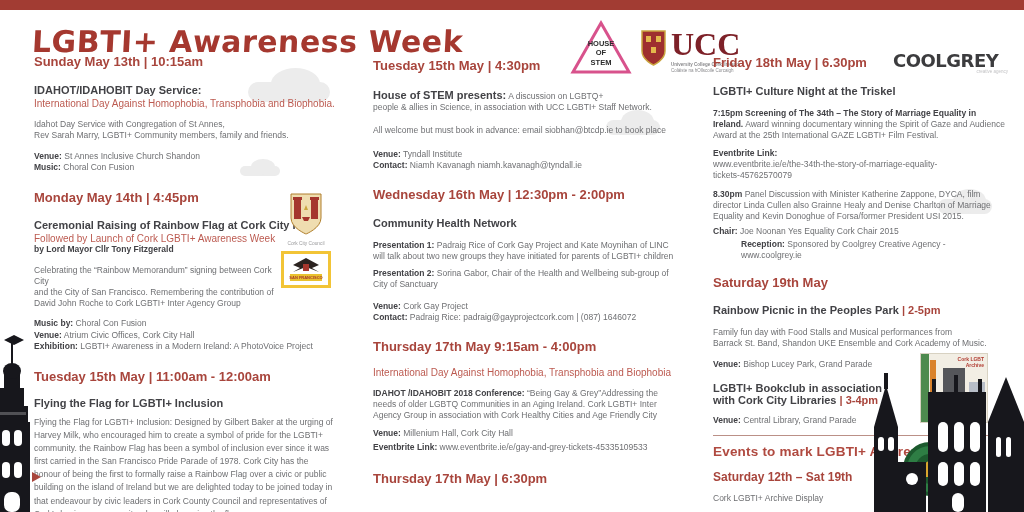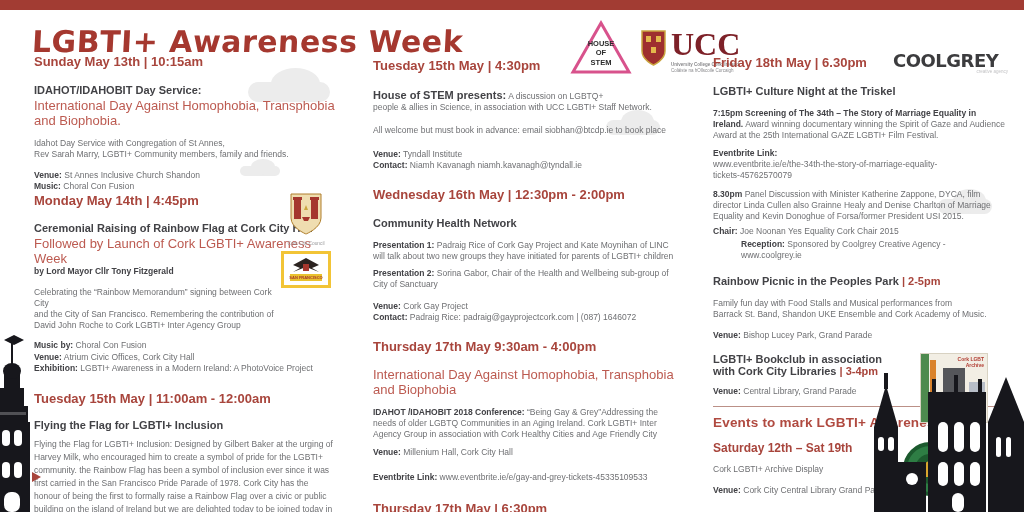--- a/index.html
+++ b/index.html
@@ -17,21 +17,21 @@
   }
   .col { position:absolute; }
   #col1 { left:34px; top:54px; width:302px; }
   #col2 { left:373px; top:58px; width:306px; }
   #col3 { left:713px; top:55px; width:292px; }
 
   .h  { font-size:13px; font-weight:bold; color:#a8453c; }
   .h2 { font-size:12px; font-weight:bold; color:#a8453c; }
   .hx { font-size:13.5px; font-weight:bold; color:#b04a40; letter-spacing:0.2px; }
   .t  { font-size:11px; font-weight:bold; color:#424246; }
-  .r  { font-size:13px; color:#bc5a50; }
+  .r  { font-size:10px; color:#bc5a50; }
   .p  { font-size:8.5px; color:#6e6f72; line-height:1.32; white-space:pre-line; }
   .kv { font-size:8.5px; color:#6e6f72; line-height:1.3; }
   .b  { font-weight:bold; color:#424246; }
   .rb { font-weight:bold; color:#a8453c; }
   .airy { line-height:1.55; }
 
   
   .cloud { position:absolute; background:#ececec; border-radius:999px; }
   .cloud::before { content:""; position:absolute; background:#ececec; border-radius:50%;
     width:60%; height:160%; right:12%; top:-70%; }
@@ -110,21 +110,21 @@
 
 <div class="col" id="col1">
   <div class="h">Sunday May 13th | 10:15am</div>
   <div class="t" style="margin-top:15px;">IDAHOT/IDAHOBIT Day Service:</div>
   <div class="r" style="margin-top:2px;">International Day Against Homophobia, Transphobia and Biophobia.</div>
   <div class="p" style="margin-top:10px;">Idahot Day Service with  Congregation of St Annes,
 Rev Sarah Marry, LGBTI+ Community members, family and friends.</div>
   <div class="kv" style="margin-top:10px;"><span class="b">Venue:</span> <span>St Annes Inclusive Church Shandon</span></div>
   <div class="kv"><span class="b">Music:</span> <span>Choral Con Fusion</span></div>
 
-  <div class="h" style="">Monday May 14th | 4:45pm</div>
+  <div class="h" style="margin-top:16px;">Monday May 14th | 4:45pm</div>
   <div class="t" style="margin-top:14px;">Ceremonial Raising of Rainbow Flag at Cork City Hall</div>
   <div class="r" style="margin-top:2px;">Followed by Launch of Cork LGBTI+ Awareness Week</div>
   <div class="kv b">by Lord Mayor Cllr Tony Fitzgerald</div>
   <div class="p" style="margin-top:10px;width:245px;">Celebrating the “Rainbow Memorandum” signing between Cork City
 and the City of San Francisco. Remembering the contribution of
 David John Roche to Cork LGBTI+ Inter Agency Group</div>
   <div class="kv" style="margin-top:9px;"><span class="b">Music by:</span> <span>Choral Con Fusion</span></div>
   <div class="kv"><span class="b">Venue:</span> <span>Atrium Civic Offices, Cork City Hall</span></div>
   <div class="kv"><span class="b">Exhibition:</span> <span>LGBTI+ Awareness in a Modern Ireland: A PhotoVoice Project</span></div>
 
@@ -164,41 +164,42 @@
   <div class="kv" style="margin-top:12px;"><span class="b">Venue:</span> <span>Tyndall Institute</span></div>
   <div class="kv"><span class="b">Contact:</span> <span>Niamh Kavanagh niamh.kavanagh@tyndall.ie</span></div>
 
   <div class="h" style="margin-top:16px;">Wednesday 16th May | 12:30pm - 2:00pm</div>
   <div class="t" style="margin-top:15px;">Community Health Network</div>
   <div class="kv" style="margin-top:11px;"><span class="b">Presentation 1:</span> <span>Padraig Rice of Cork Gay Project and Kate Moynihan of LINC will talk about two new groups they have initiated for parents of LGBTI+ children</span></div>
   <div class="kv" style="margin-top:6px;"><span class="b">Presentation 2:</span> <span>Sorina Gabor, Chair of the Health and Wellbeing sub-group of City of Sanctuary</span></div>
   <div class="kv" style="margin-top:11px;"><span class="b">Venue:</span> <span>Cork Gay Project</span></div>
   <div class="kv"><span class="b">Contact:</span> <span>Padraig Rice: padraig@gayprojectcork.com | (087) 1646072</span></div>
 
-  <div class="h" style="margin-top:16px;">Thursday 17th May 9:30am - 4:00pm</div>
+  <div class="h" style="margin-top:16px;">Thursday 17th May 9:15am - 4:00pm</div>
   <div class="r" style="margin-top:13px;">International Day Against Homophobia, Transphobia and Biophobia</div>
   <div class="kv" style="margin-top:10px;"><span class="b">IDAHOT /IDAHOBIT 2018 Conference:</span> <span>“Being Gay &amp; Grey”Addressing the needs of older LGBTQ Communities in an Aging Ireland. Cork LGBTI+ Inter Agency Group in association with Cork Healthy Cities and Age Friendly City</span></div>
   <div class="kv" style="margin-top:7px;"><span class="b">Venue:</span> <span>Millenium Hall, Cork City Hall</span></div>
-  <div class="kv" style="margin-top:14px;"><span class="b">Eventbrite Link:</span> <span>www.eventbrite.ie/e/gay-and-grey-tickets-45335109533</span></div>
+  <div class="kv" style="margin-top:3px;"><span class="b">Eventbrite Link:</span> <span>www.eventbrite.ie/e/gay-and-grey-tickets-45335109533</span></div>
 
   <div class="h" style="margin-top:18px;">Thursday 17th May | 6:30pm</div>
 
 </div>
 
 <div class="col" id="col3">
   <div class="h">Friday 18th May | 6.30pm</div>
   <div class="t" style="margin-top:15px;">LGBTI+ Culture Night at the Triskel</div>
   <div class="kv" style="margin-top:11px;"><span class="b">7:15pm Screening of The 34th – The Story of Marriage Equality in Ireland.</span> <span>Award winning  documentary winning the Spirit of Gaze and Audience Award at the 25th International GAZE LGBTI+ Film Festival.</span></div>
   <div class="kv b" style="margin-top:7px;">Eventbrite Link:</div>
   <div class="p">www.eventbrite.ie/e/the-34th-the-story-of-marriage-equality-
 tickets-45762570079</div>
   <div class="kv" style="margin-top:7px;"><span class="b">8.30pm</span><span> Panel Discussion with Minister Katherine Zappone, DYCA, film director Linda Cullen also Grainne Healy and Denise Charlton of Marriage Equality and Kevin Donoghue of Forsa/former President USI 2015.</span></div>
   <div class="kv" style="margin-top:4px;"><span class="b">Chair:</span> <span>Joe Noonan Yes Equality Cork Chair 2015</span></div>
   <div class="kv" style="margin-top:2px;padding-left:28px;"><span class="b">Reception:</span> <span>Sponsored by Coolgrey Creative Agency - www.coolgrey.ie</span></div>
 
+  <div class="h" style="margin-top:14px;">Saturday 19th May</div>
   <div class="t" style="margin-top:14px;"><span>Rainbow Picnic in the Peoples Park</span><span class="rb"> | 2-5pm</span></div>
   <div class="p" style="margin-top:11px;">Family fun day with Food Stalls and Musical performances from
 Barrack St. Band, Shandon UKE Ensemble and Cork Academy of Music.</div>
   <div class="kv" style="margin-top:10px;"><span class="b">Venue:</span> <span>Bishop Lucey Park, Grand Parade</span></div>
 
   <div class="t" style="margin-top:12px;">LGBTI+ Bookclub in association</div>
   <div class="t"><span>with Cork City Libraries</span><span class="rb">  | 3-4pm</span></div>
   <div class="kv" style="margin-top:9px;"><span class="b">Venue:</span> <span>Central Library, Grand Parade</span></div>
 
   <div class="divider" style="margin-top:9px;"></div>

